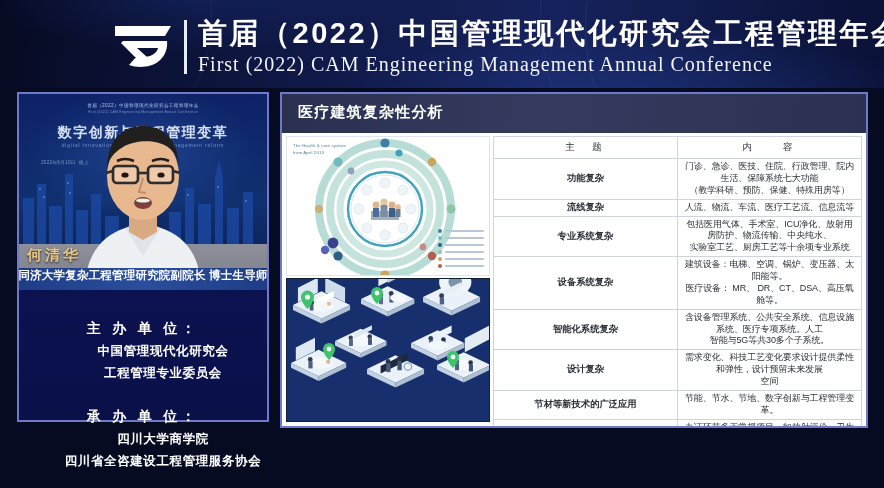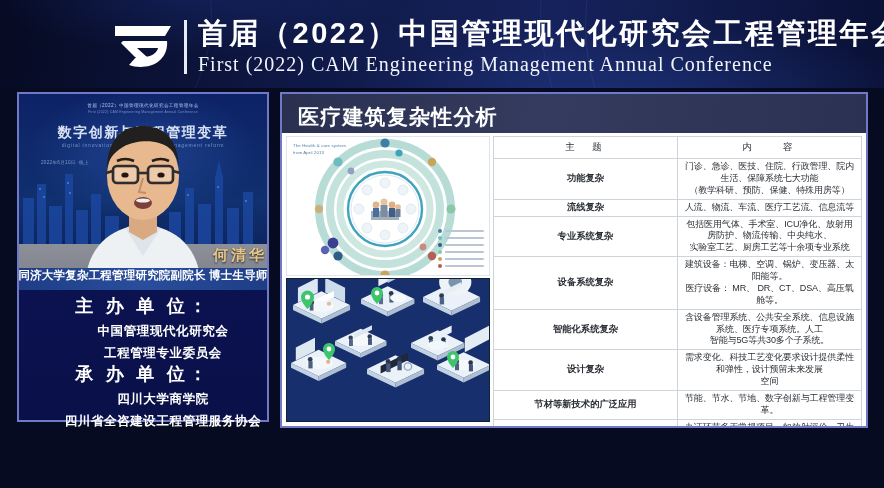--- a/index.html
+++ b/index.html
@@ -161,25 +161,25 @@
     background: linear-gradient(180deg, #8d9099 0%, #7b7e88 100%);
   }
   .person {
     position: absolute;
     left: 58px; top: 22px;
     width: 132px; height: 174px;
   }
 
   #name-bar {
     position: absolute;
-    left: 0; top: 148px;
+    left: 8px; top: 148px;
     width: 248px; height: 26px;
     display: flex;
     align-items: center;
-    justify-content: flex-end;
+    justify-content: flex-start;
   }
   #speaker-name {
     font-size: 15px;
     font-weight: bold;
     letter-spacing: 3px;
     color: #e8c888;
     text-shadow: 0 1px 2px rgba(0,0,0,0.8);
   }
   #title-bar {
     position: absolute;
@@ -200,24 +200,24 @@
 
   #org-block {
     position: absolute;
     left: 0; top: 200px;
     width: 248px;
     text-align: center;
     color: #ffffff;
   }
   .org-heading {
     font-family: "Liberation Serif", serif;
-    font-size: 18px;
+    font-size: 14px;
     font-weight: bold;
     letter-spacing: 4px;
-    margin-top: 0;
+    margin-top: 26px;
     color: #ffffff;
   }
   .org-line {
     font-family: "Liberation Serif", serif;
     font-size: 12.5px;
     font-weight: bold;
     letter-spacing: 0.6px;
     margin-top: 5px;
     color: #ffffff;
     margin-left: 40px;
@@ -235,21 +235,21 @@
   }
   #slide-header {
     position: absolute;
     left: 0; top: 0;
     width: 584px; height: 39px;
     background: linear-gradient(100deg, #2a3050 0%, #343b5e 45%, #2b3152 100%);
   }
   #slide-title {
     position: absolute;
     left: 16px; top: 9px;
-    font-size: 21px;
+    font-size: 15px;
     font-weight: bold;
     letter-spacing: 1.2px;
     color: #ffffff;
     white-space: nowrap;
   }
   #slide-body {
     position: absolute;
     left: 0; top: 39px;
     width: 584px; height: 363px;
     background: #ffffff;

